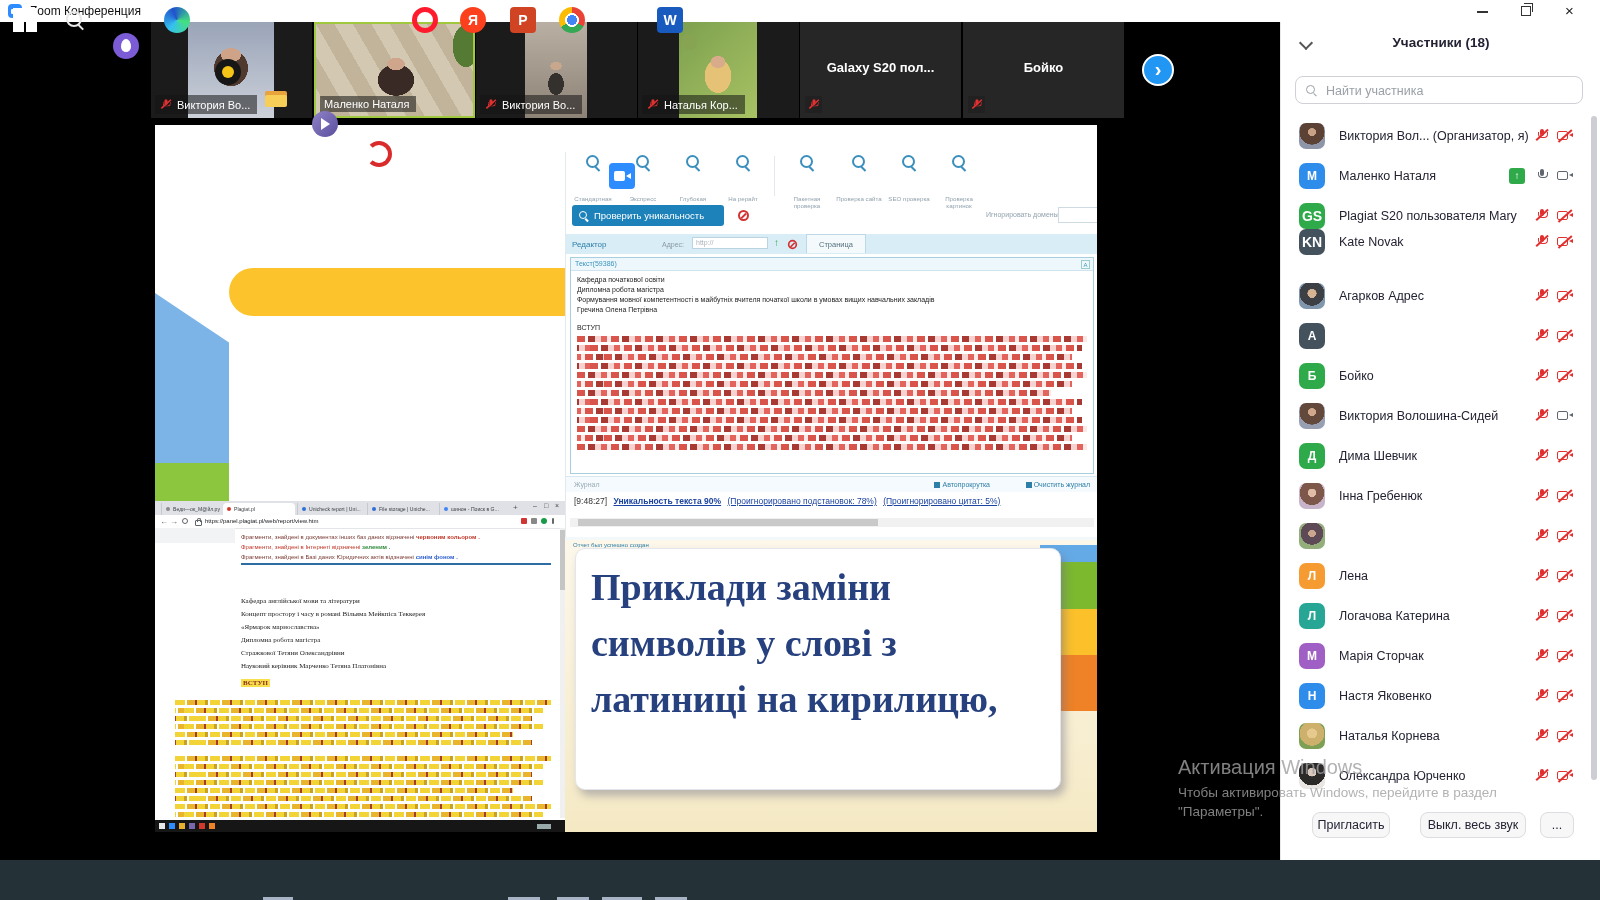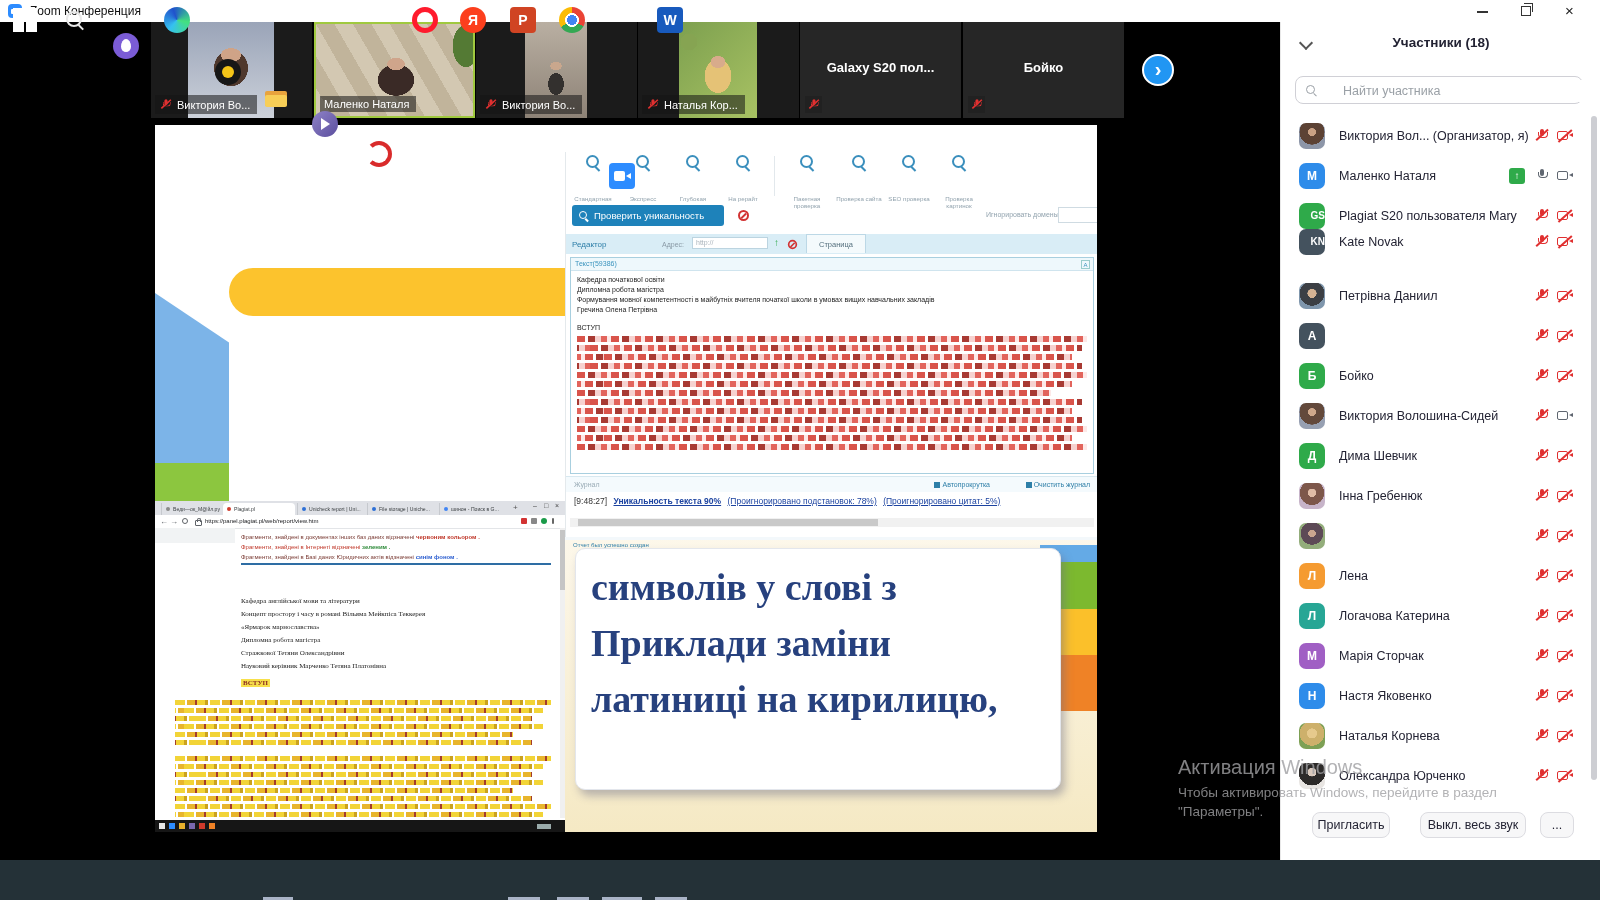--- a/index.html
+++ b/index.html
@@ -151,26 +151,26 @@
   .b-task{position:absolute;left:0;bottom:0;width:410px;height:12px;background:#161616;}
   .b-task i{position:absolute;top:3px;width:6px;height:6px;}
   
   .panel{position:absolute;left:1280px;top:22px;width:320px;height:838px;background:#fff;border-left:1px solid #e8e8e8;box-sizing:border-box;}
   .chev{position:absolute;left:20px;top:16px;width:8px;height:8px;border-left:2px solid #555;border-bottom:2px solid #555;transform:rotate(-45deg);}
   .phead{position:absolute;left:0;top:13px;width:320px;text-align:center;font-size:13.5px;font-weight:bold;color:#232333;}
   .searchbox{position:absolute;left:14px;top:54px;width:288px;height:28px;border:1px solid #d0d0d6;border-radius:8px;box-sizing:border-box;}
   .sico{position:absolute;left:10px;top:8px;width:11px;height:11px;}
   .sico::before{content:"";position:absolute;left:0;top:0;width:7px;height:7px;border:1.4px solid #9aa0a6;border-radius:50%;}
   .sico::after{content:"";position:absolute;left:8px;top:8px;width:4px;height:1.4px;background:#9aa0a6;transform:rotate(45deg);transform-origin:0 0;}
-  .searchbox input{position:absolute;left:45px;top:3px;width:240px;height:20px;border:none;outline:none;font-size:12.5px;color:#701a75;font-family:"Liberation Sans",sans-serif;}
+  .searchbox input{position:absolute;left:28px;top:3px;width:240px;height:20px;border:none;outline:none;font-size:12.5px;color:#701a75;font-family:"Liberation Sans",sans-serif;}
   .searchbox input::placeholder{color:#9aa0a6;}
   .plist{position:absolute;left:0;top:94px;width:320px;height:680px;overflow:hidden;}
   .prow{position:absolute;left:0;width:320px;height:40px;}
   .pav{position:absolute;left:18px;top:7px;width:26px;height:26px;border-radius:7px;color:#fff;font-weight:bold;font-size:12px;text-align:center;line-height:26px;}
-  .pav.two{font-size:10px;text-align:right;}
+  .pav.two{font-size:14px;}
   .av-green{background:#2faa4a;} .av-slate{background:#44525e;} .av-blue{background:#2e8cea;}
   .av-orange{background:#f59b31;} .av-teal{background:#27a695;} .av-purple{background:#a05fc4;}
   .pa0{background:radial-gradient(circle at 50% 35%,#c9a184 18%,#5c4234 19% 58%,#8d96a8 59%);}
   .pa1{background:radial-gradient(circle at 50% 40%,#d6b393 22%,#3c3f44 23% 60%,#7f96ac 61%);}
   .pa2{background:radial-gradient(circle at 50% 35%,#cfa88b 18%,#63493b 19% 58%,#97a0b2 59%);}
   .pa3{background:radial-gradient(circle at 50% 38%,#e0bca6 20%,#7d574a 21% 58%,#c7b4c9 59%);}
   .pa4{background:radial-gradient(circle at 50% 40%,#caa68f 18%,#5d4a56 19% 55%,#93ad7b 56%);}
   .pa5{background:radial-gradient(circle at 50% 40%,#e6c98c 24%,#cdb06b 25% 60%,#7da055 61%);}
   .pa6{background:radial-gradient(circle at 50% 35%,#d9c9bd 20%,#2c2a29 21% 62%,#e8e5e2 63%);}
   .pname{position:absolute;left:58px;top:0;width:192px;height:40px;line-height:40px;font-size:12.5px;color:#232333;white-space:nowrap;overflow:hidden;}
@@ -370,22 +370,22 @@
         <a>(Проигнорировано подстановок: 78%)</a>
         <a>(Проигнорировано цитат: 5%)</a>
       </div>
       <div class="cscroll">
           <div class="cthumb"></div>
         </div>
     </div>
 
     <div class="card">
       <div class="card-pad">
+        <div class="card-line">Приклади заміни</div>
         <div class="card-line">символів у слові з</div>
-        <div class="card-line">Приклади заміни</div>
         <div class="card-line">латиниці на кирилицю,</div>
       </div>
     </div>
 
     <div class="browser">
       <div class="b-tabbar">
         <span class="btab" style="left:6px;width:60px">
             <i class="fav" style="background:#8a8a8a"></i>
             <span class="btxt">Веди—ок_М@йл.ру</span>
           </span>
@@ -506,21 +506,21 @@
         <span class="pname">Kate Novak</span>
         <span class="pm mic red">
             <i class="sl"></i>
           </span>
         <span class="pc cam red">
             <i class="sl"></i>
           </span>
       </div>
       <div class="prow" style="top:160px">
         <span class="pav pa1"></span>
-        <span class="pname">Петрівна Даниил</span>
+        <span class="pname">Агарков Адрес</span>
         <span class="pm mic red">
             <i class="sl"></i>
           </span>
         <span class="pc cam red">
             <i class="sl"></i>
           </span>
       </div>
       <div class="prow" style="top:200px">
         <span class="pav av-slate">А</span>
         <span class="pm mic red">

